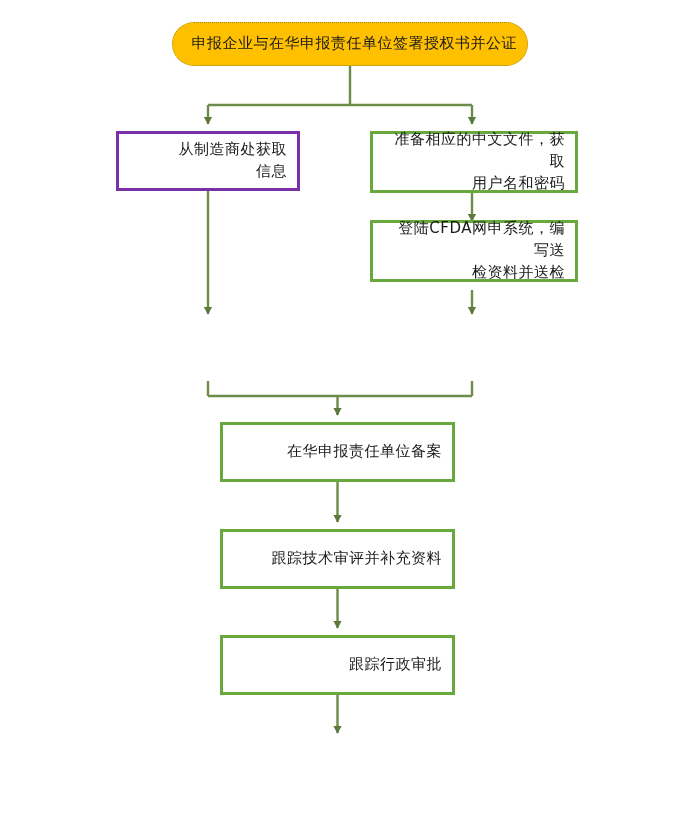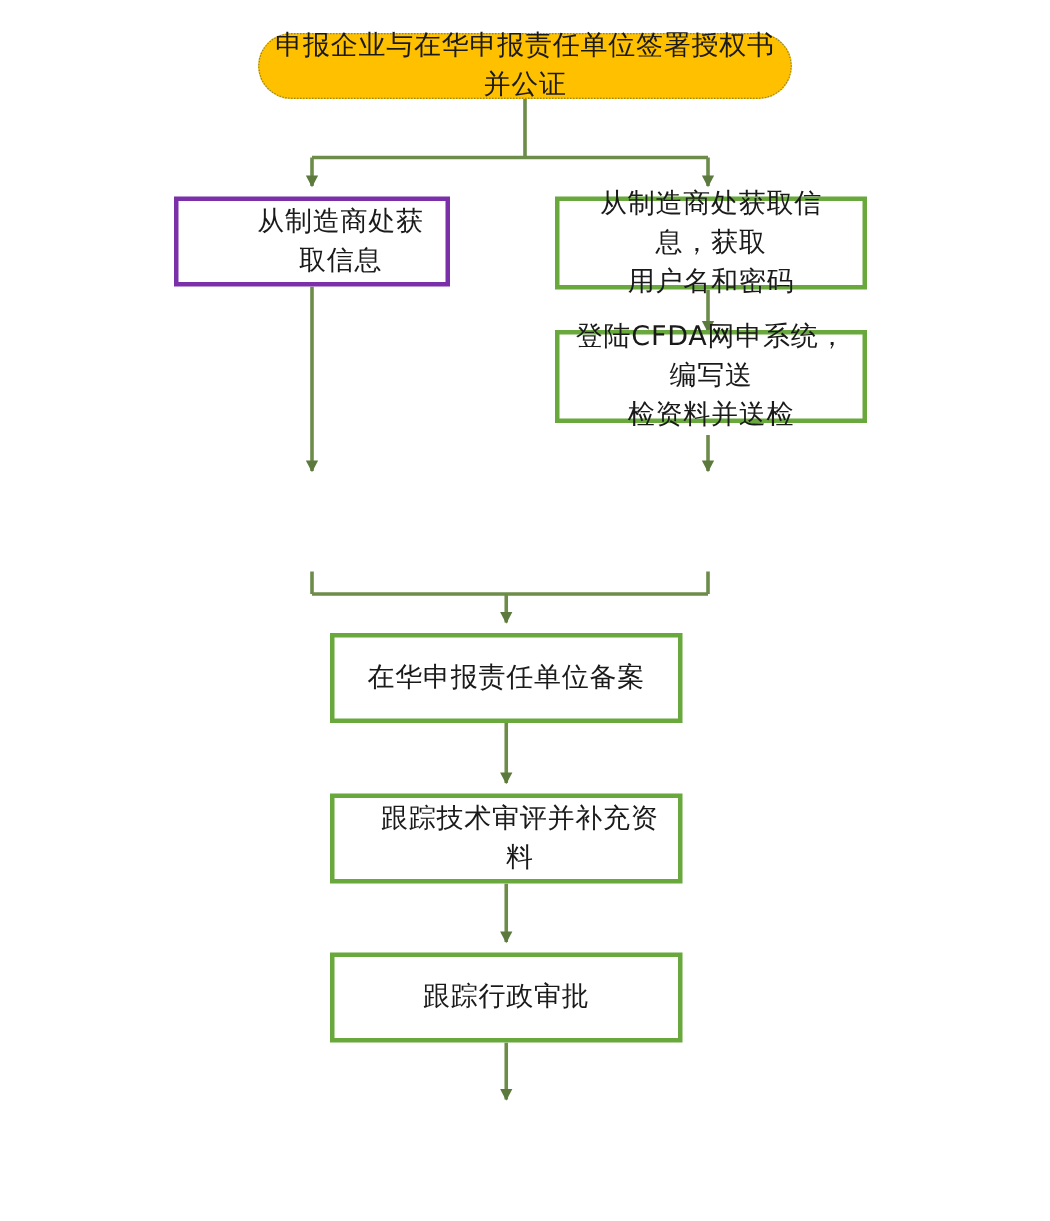--- a/index.html
+++ b/index.html
@@ -25,23 +25,23 @@
     width: 700px;
     height: 814px;
     pointer-events: none;
   }
   .node {
     position: absolute;
     box-sizing: border-box;
     display: flex;
     align-items: center;
     justify-content: center;
-    text-align: center;
+    text-align: right;
     color: #1a1a1a;
-    font-size: 18px;
+    font-size: 15px;
     line-height: 1.45;
     letter-spacing: 0.5px;
     padding: 4px 10px;
   }
   .node.process-green {
     background: #ffffff;
     border: 3px solid #68a83c;
   }
   .node.process-purple {
     background: #ffffff;
@@ -113,21 +113,21 @@
 
   <div class="node terminal" id="node-n1" style="left: 172px; top: 22px; width: 356px; height: 44px;">
     <span class="label">申报企业与在华申报责任单位签署授权书并公证</span>
   </div>
 
   <div class="node process-purple" id="node-n2" style="left: 116px; top: 131px; width: 184px; height: 60px;">
     <span class="label">从制造商处获取信息</span>
   </div>
 
   <div class="node process-green" id="node-n3" style="left: 370px; top: 131px; width: 208px; height: 62px;">
-    <span class="label">从制造商处获取信息，获取
+    <span class="label">准备相应的中文文件，获取
 用户名和密码</span>
   </div>
 
   <div class="node process-green" id="node-n4" style="left: 370px; top: 220px; width: 208px; height: 62px;">
     <span class="label">登陆CFDA网申系统，编写送
 检资料并送检</span>
   </div>
 
 
 

